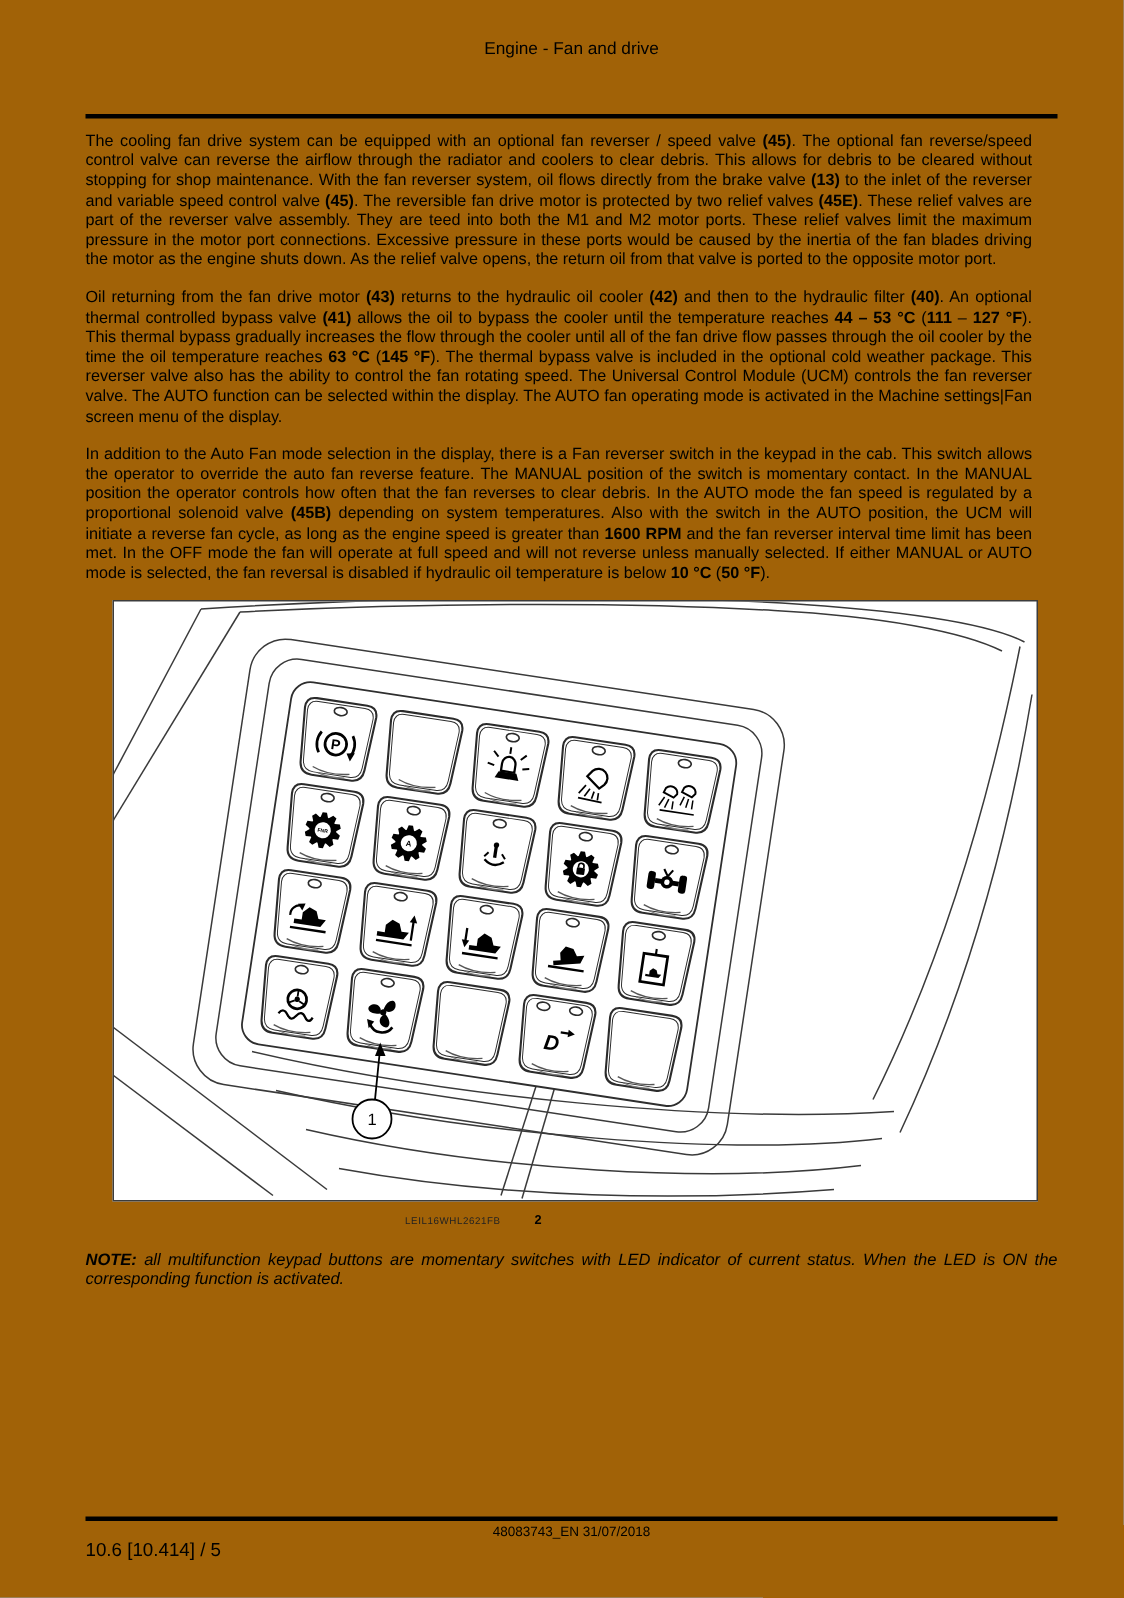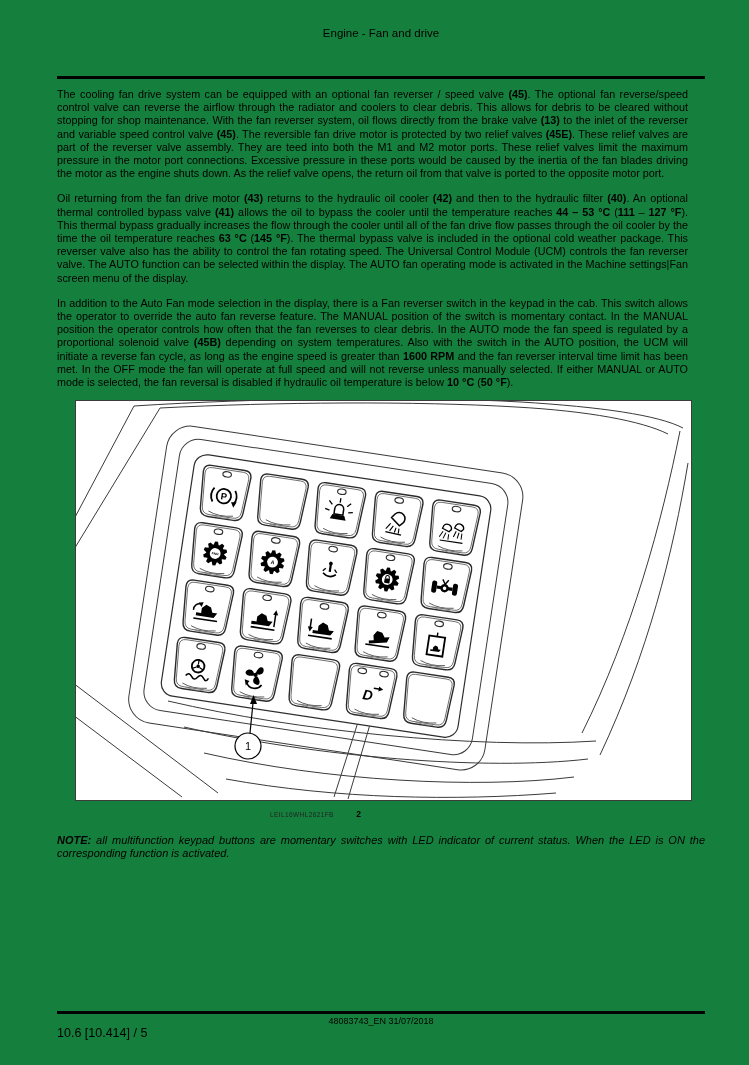--- a/index.html
+++ b/index.html
@@ -1,16 +1,16 @@
 <!DOCTYPE html>
 <html><head>
 <meta charset="utf-8">
 <style>
   html,body{margin:0;padding:0;background:#9a9a9a;}
-  .page{position:relative;width:749px;height:1065px;background:#15803d;
+  .page{position:relative;width:749px;height:1065px;background:#a16207;
         font-family:"Liberation Sans", sans-serif;color:#000;overflow:hidden;}
   .content{padding:0 44px 0 57px;}
   .doc-header{padding-top:26px;text-align:center;font-size:11.5px;line-height:14px;}
   .rule-top{border:0;border-top:3px solid #000;margin:36px 0 0 0;}
   .section-title{margin:9px 0 0 0;font-size:13.5px;font-weight:bold;line-height:16px;}
   p.body{margin:12px 17px 0 0;font-size:10.8px;line-height:13.2px;text-align:justify;}
   p.body:first-of-type{margin-top:9px;}
   .b{font-weight:bold;}
   .note{margin:13px 0 0 0;font-size:11px;line-height:13.2px;font-style:italic;text-align:justify;}
   .figure-frame{box-sizing:border-box;width:617px;height:401px;margin:11px 0 0 18px;

